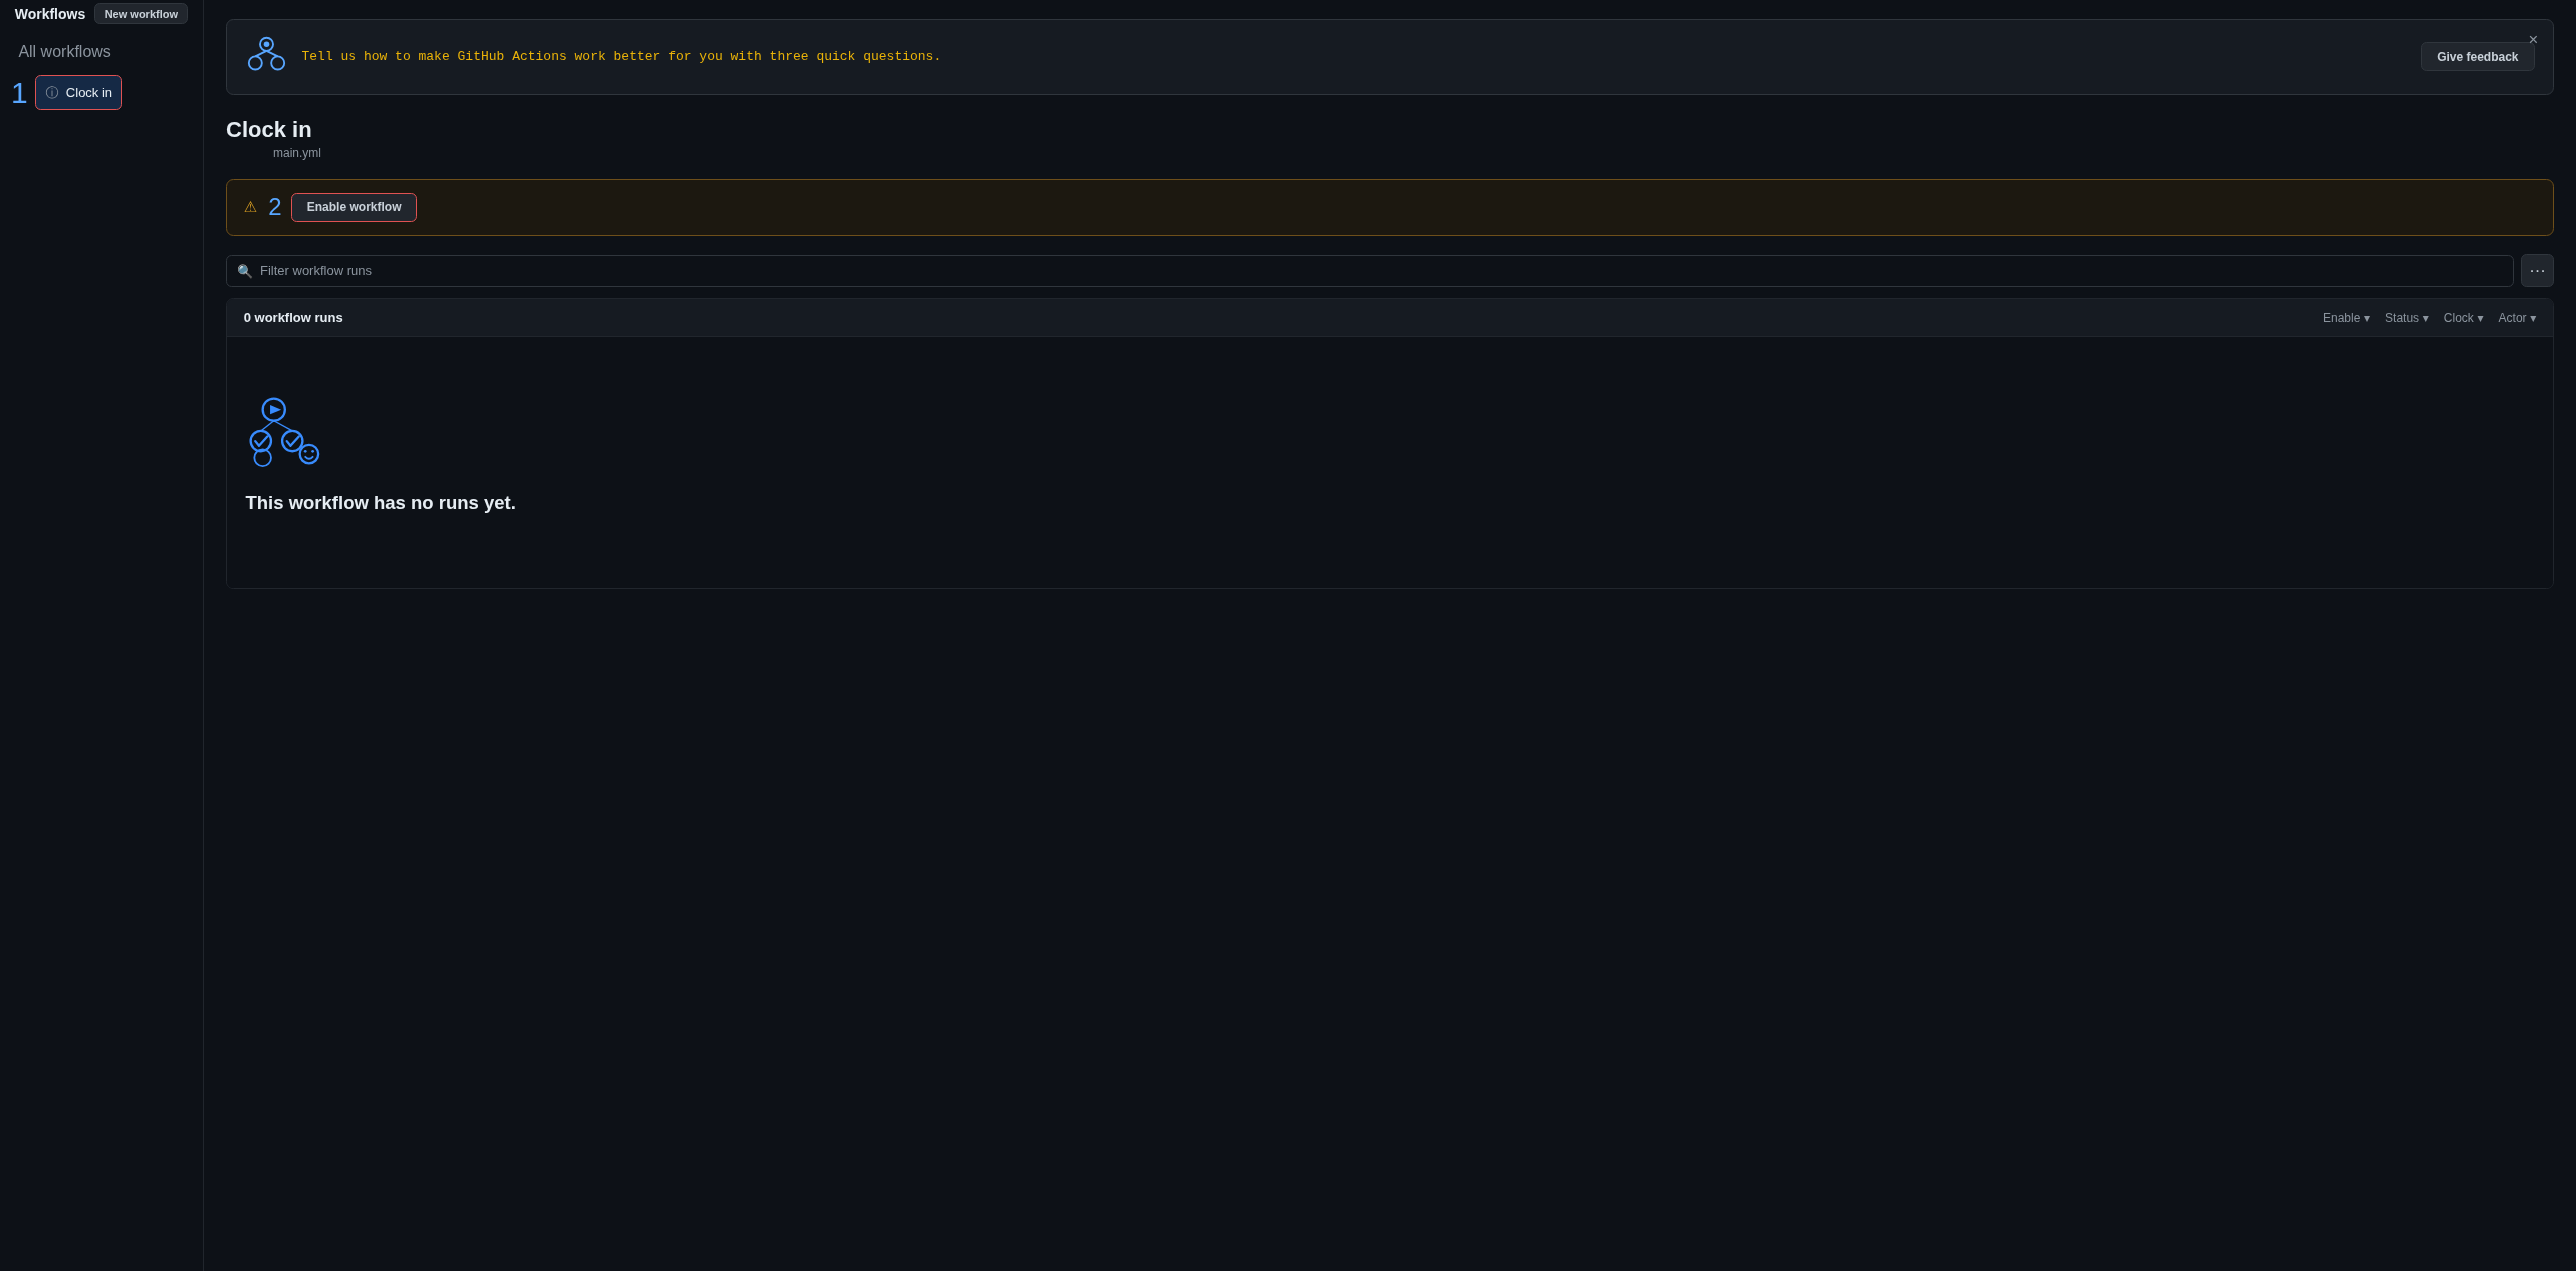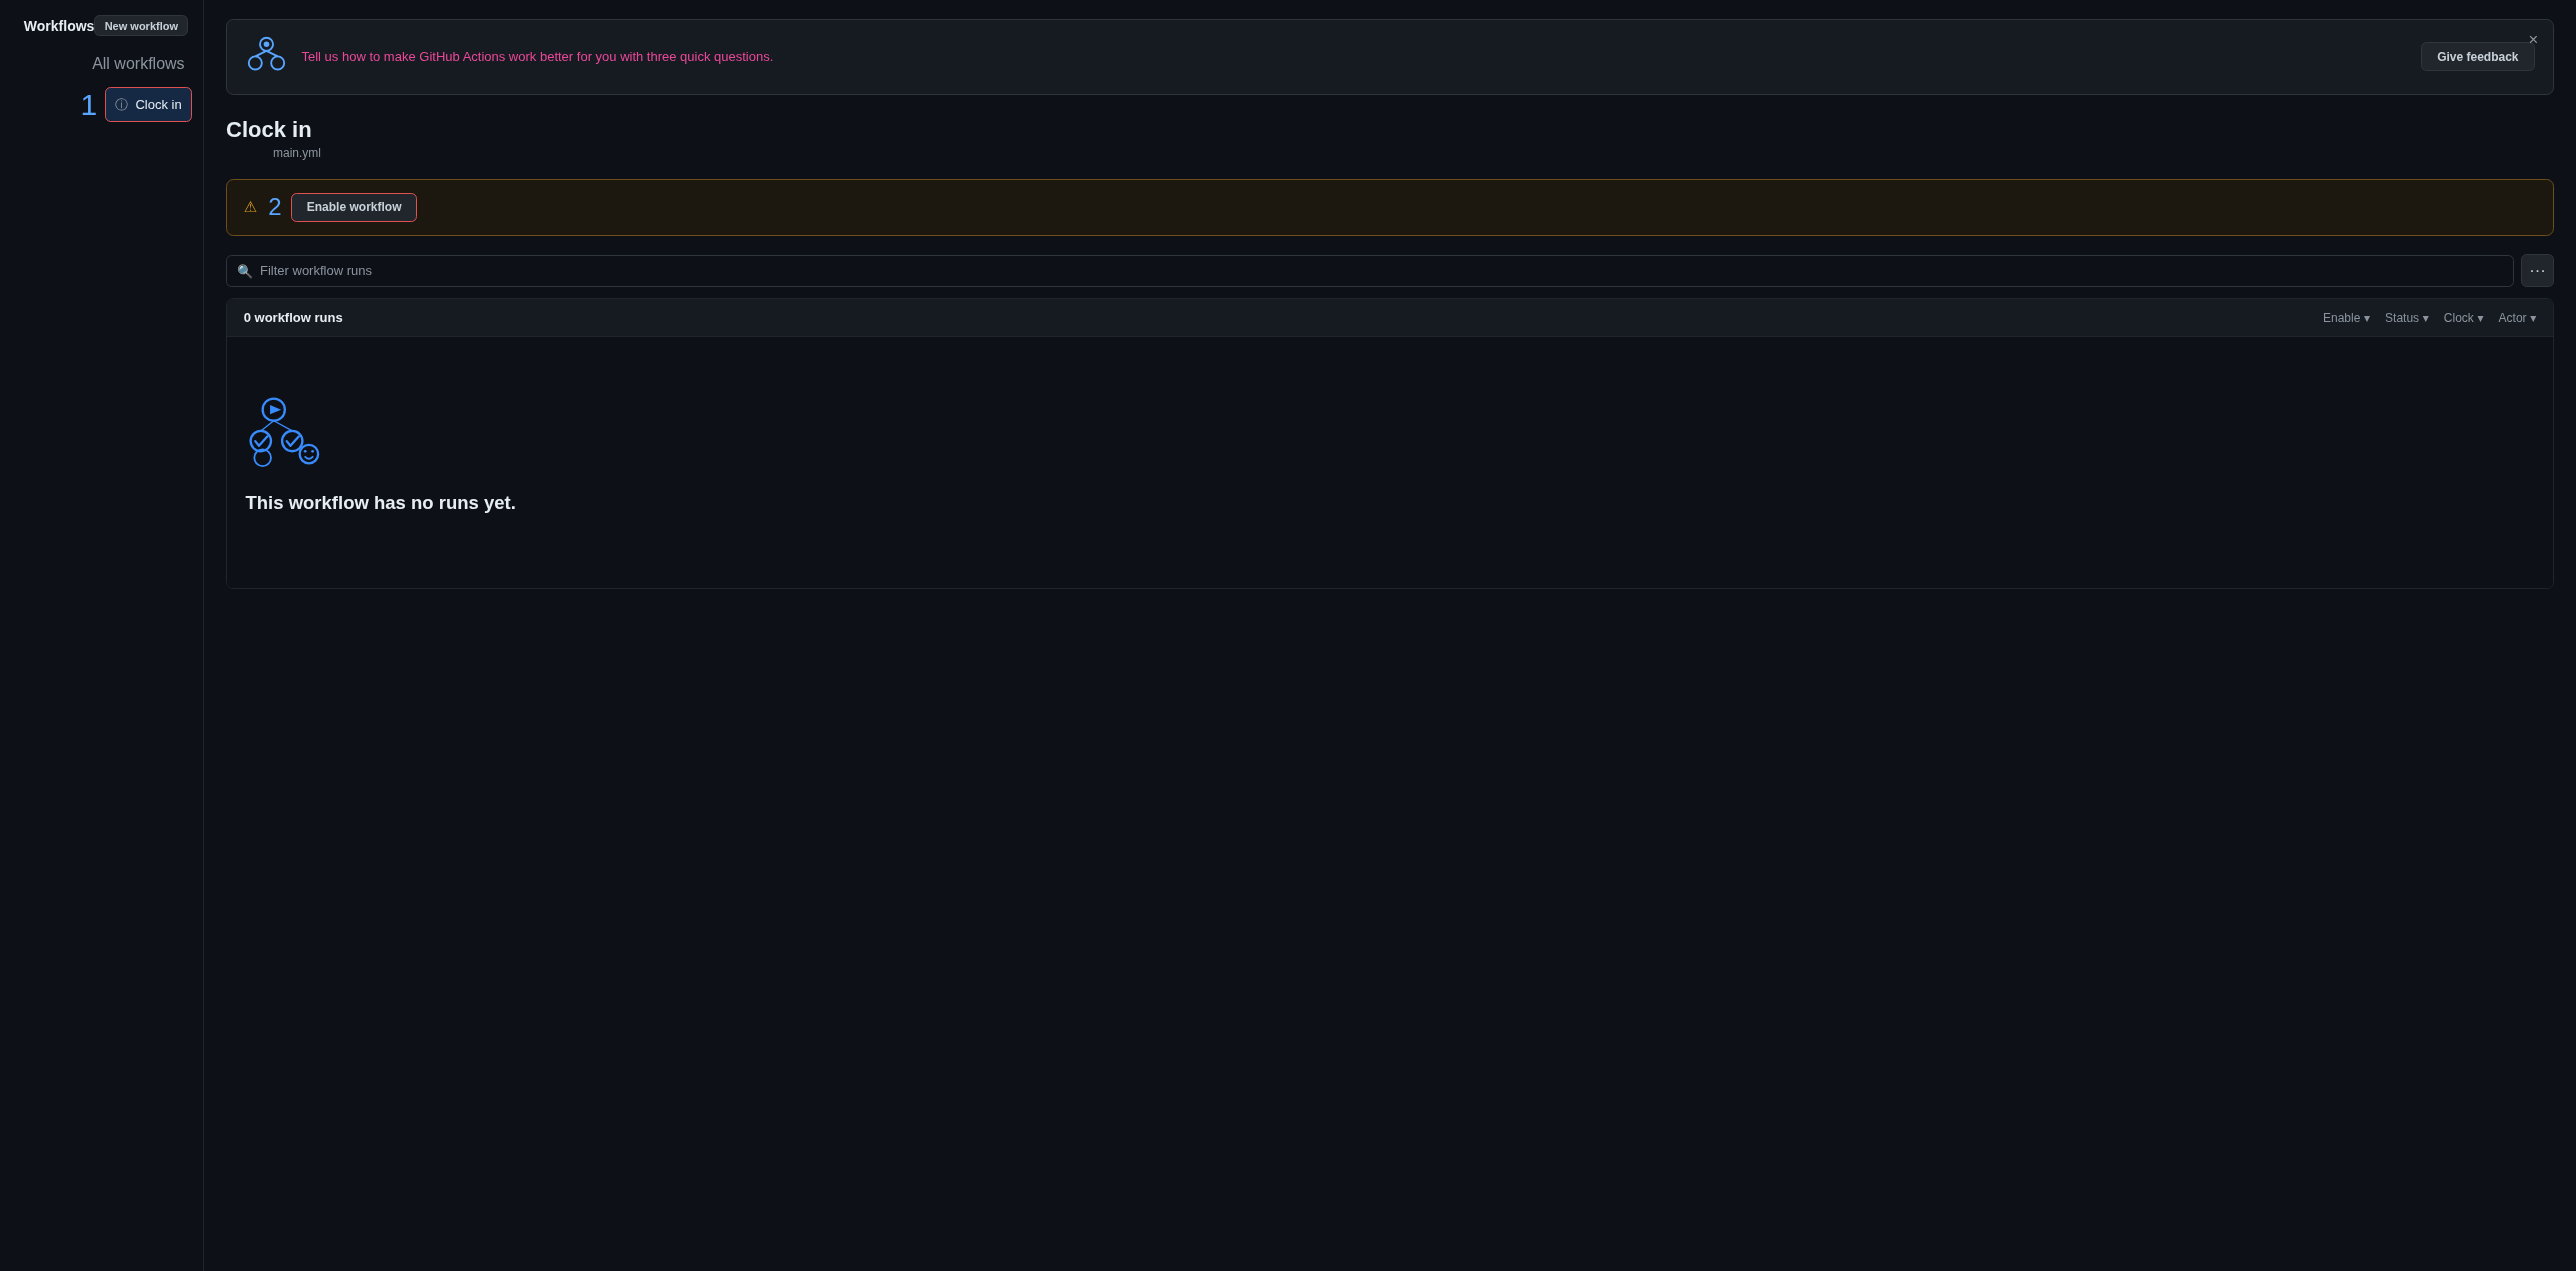--- a/index.html
+++ b/index.html
@@ -11,26 +11,25 @@
       height: 100vh;
       display: flex;
       overflow: hidden;
     }
 
     
     .sidebar {
       width: 204px;
       min-width: 204px;
       background: #0d1117;
-      padding: 15px 11px;
+      padding: 3px 11px;
       border-right: 0.9px solid #21262d;
       display: flex;
       flex-direction: column;
       gap: 11px;
-      align-items: flex-end;
     }
     .sidebar-header {
       display: flex;
       align-items: center;
       justify-content: space-between;
       padding: 0 3.7px;
       margin-bottom: 3.7px;
     }
     .sidebar-title {
       font-weight: 700;
@@ -111,22 +110,23 @@
       gap: 15px;
       margin-bottom: 22px;
       position: relative;
     }
     .feedback-banner-icon {
       flex-shrink: 0;
       color: #58a6ff;
     }
     .feedback-banner-text {
       flex: 1;
-      color: #ec4899;
-      font-size: 13px;
+      color: #eab308;
+      font-size: 13px;
+      font-family: Liberation Mono, monospace;
     }
     .feedback-btn {
       background: #21262d;
       border: 0.9px solid #30363d;
       color: #c9d1d9;
       padding: 6.5px 15px;
       border-radius: 5.6px;
       cursor: pointer;
       font-size: 12px;
       font-weight: 600;

